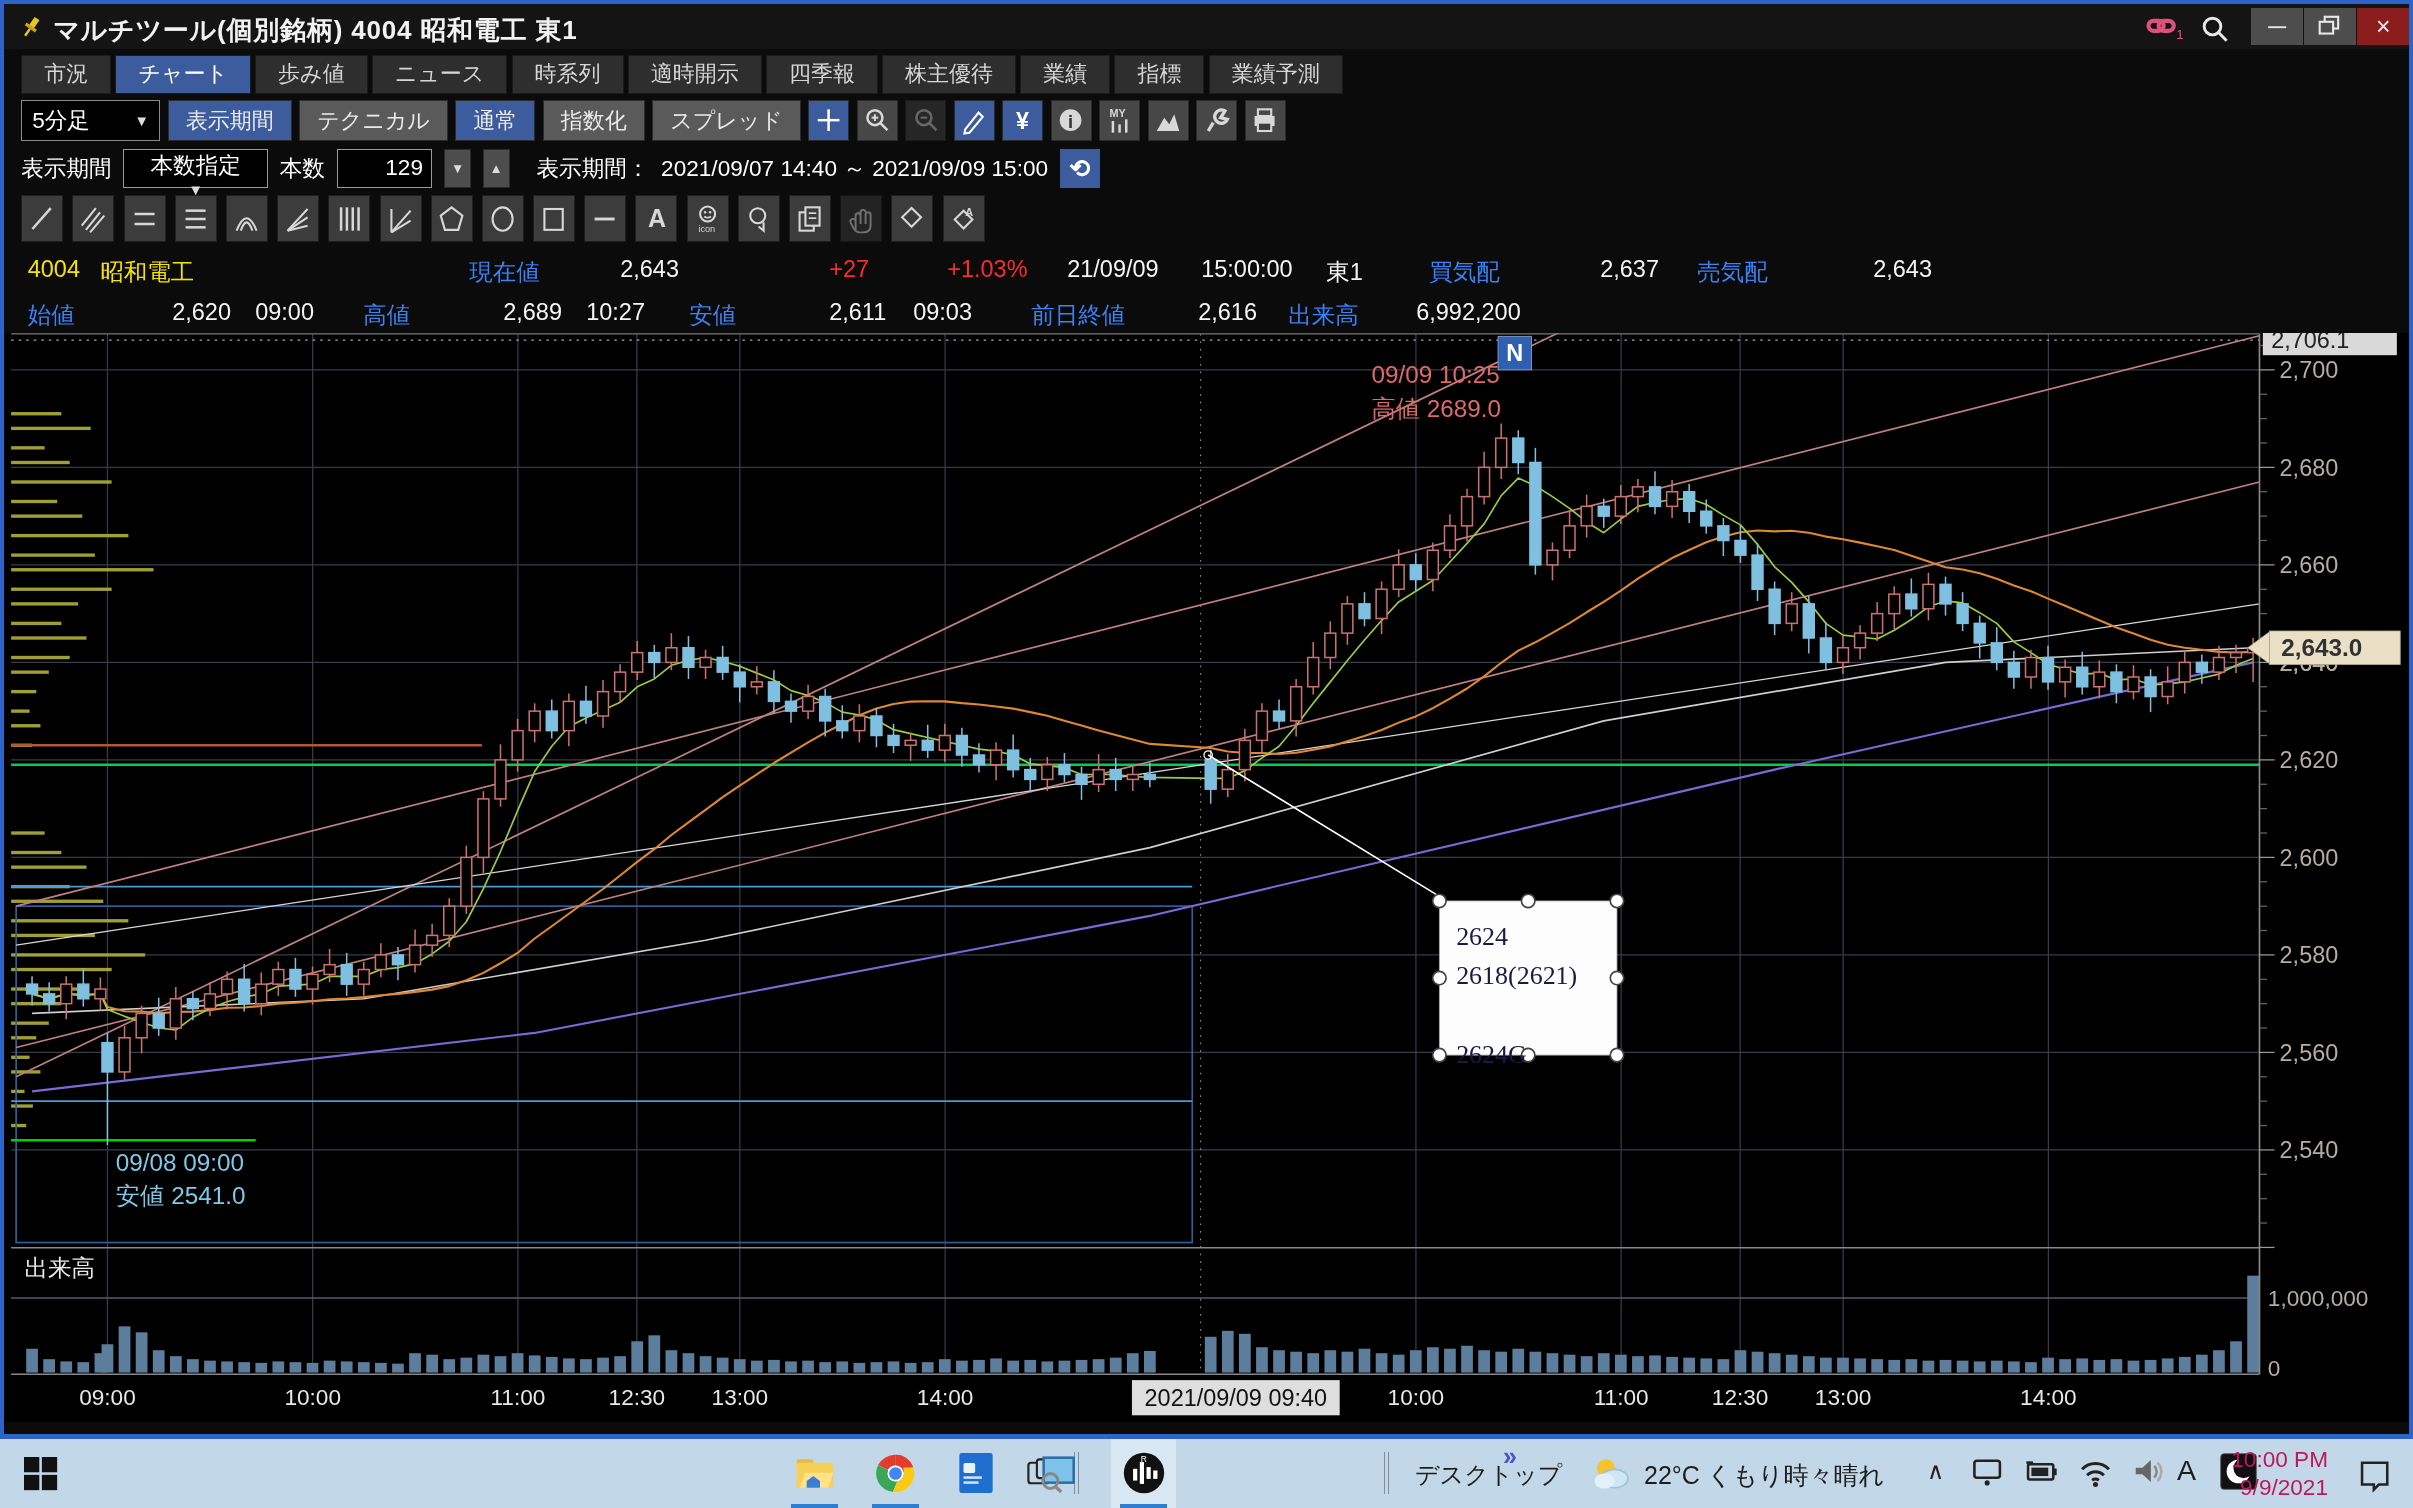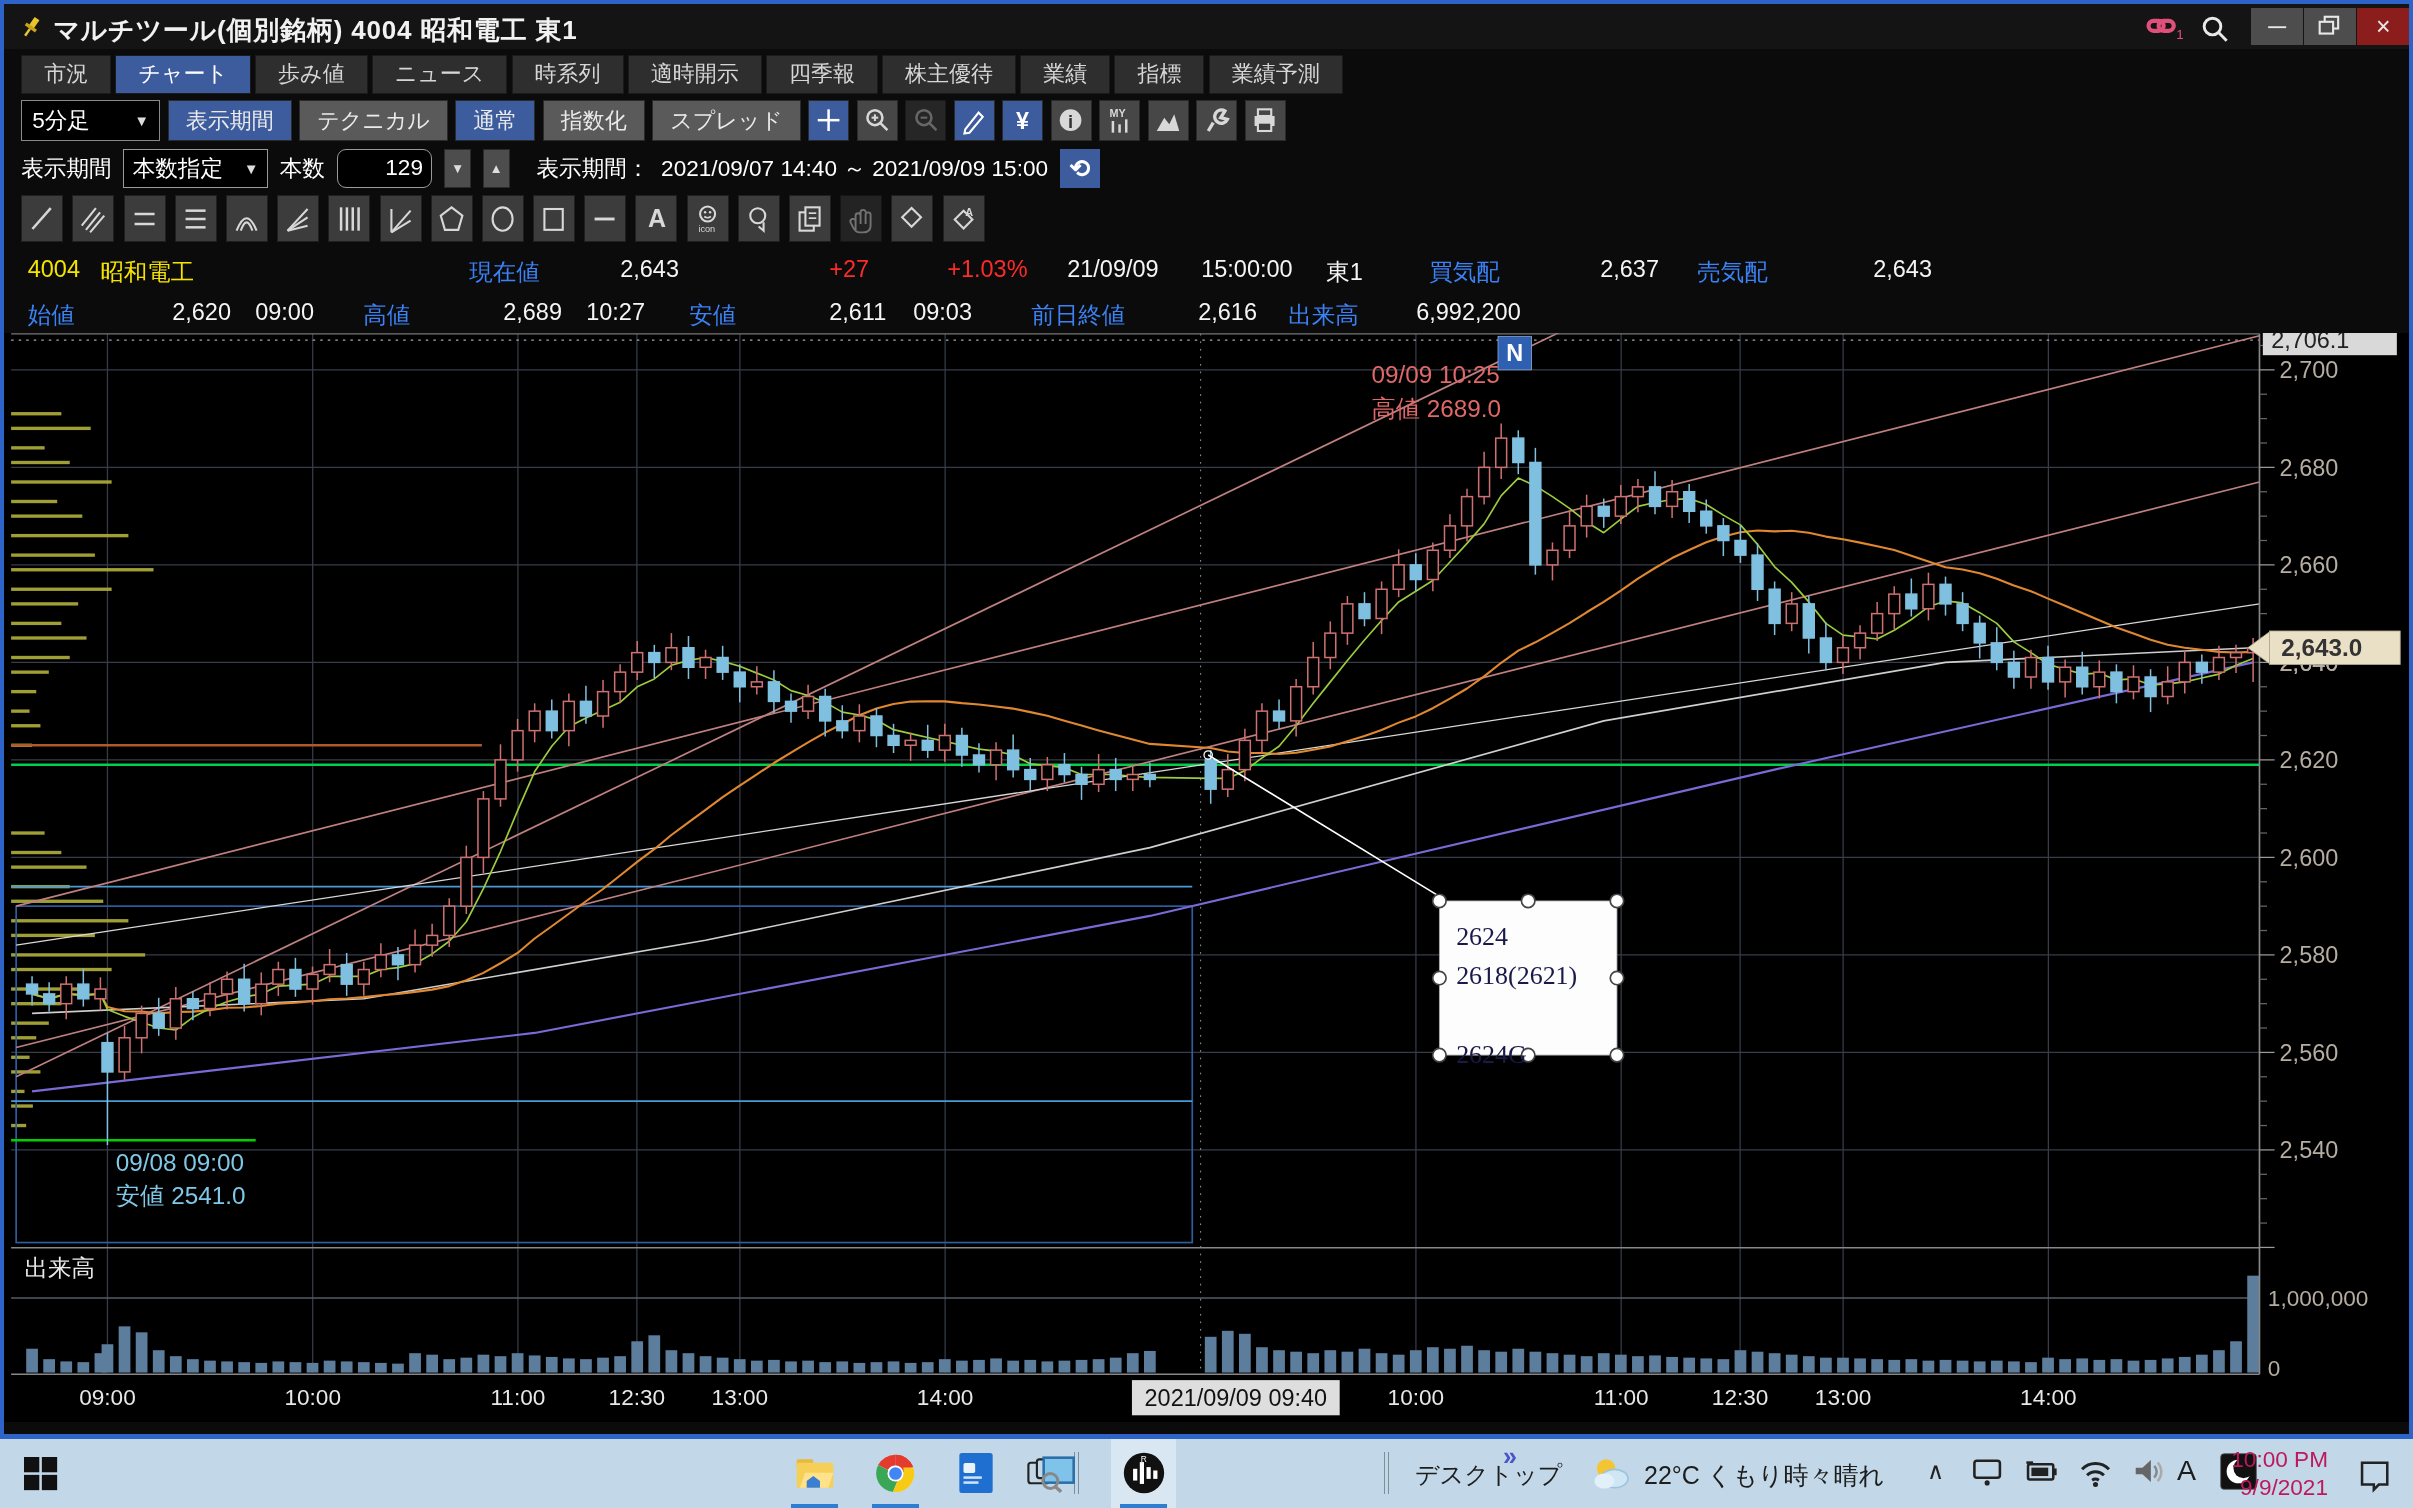--- a/index.html
+++ b/index.html
@@ -29,22 +29,22 @@
   .btn.blue{background:#3d5c9e;}
   .btn.dark{background:#474747;}
   .btn.disabled{opacity:.45;}
   .btn.icon{width:39px;padding:0;}
   #tf-select{width:117px;height:39px;background:#000;border:0.8px solid #8a8a8a;color:#fff;font-size:22.6px;
       display:flex;align-items:center;justify-content:space-between;padding:0 10px;}
   #tf-select .car{font-size:15px;color:#ddd;}
   
   #params{position:absolute;left:17px;top:142px;height:44px;display:flex;align-items:center;gap:11.7px;color:#fff;font-size:22.6px;}
   .blackbox{background:#000;border:0.8px solid #9a9a9a;height:37px;display:flex;align-items:center;color:#fff;}
-  #mode-select{width:126px;justify-content:space-between;padding:0 8.4px;}
-  #count-box{width:77px;justify-content:flex-end;padding:0 8.4px;border-radius:9px;}
+  #mode-select{width:126px;justify-content:space-between;padding:0 8.4px;flex-direction:column;}
+  #count-box{width:77px;justify-content:flex-end;padding:0 8.4px;}
   .spin{width:25px;height:37px;background:#4d4d4d;border:0.8px solid #2a2a2a;display:flex;align-items:center;justify-content:center;color:#ddd;font-size:13.4px;}
   #undo-btn{width:40px;height:39px;background:#3d5c9e;display:flex;align-items:center;justify-content:center;color:#fff;font-size:25px;font-weight:bold;}
   
   #drawtools{position:absolute;left:17px;top:191px;height:50px;display:flex;gap:9.2px;}
   .dtool{width:40px;height:45px;background:#3c3c3c;border:0.8px solid #1f1f1f;display:flex;align-items:center;justify-content:center;}
   .dtool.dim{opacity:.5;}
   
   #quote1,#quote2{position:absolute;left:0;width:100%;height:42px;}
   #quote1{top:245px;} #quote2{top:288px;}
   .qf{position:absolute;font-size:23.5px;white-space:pre;}

